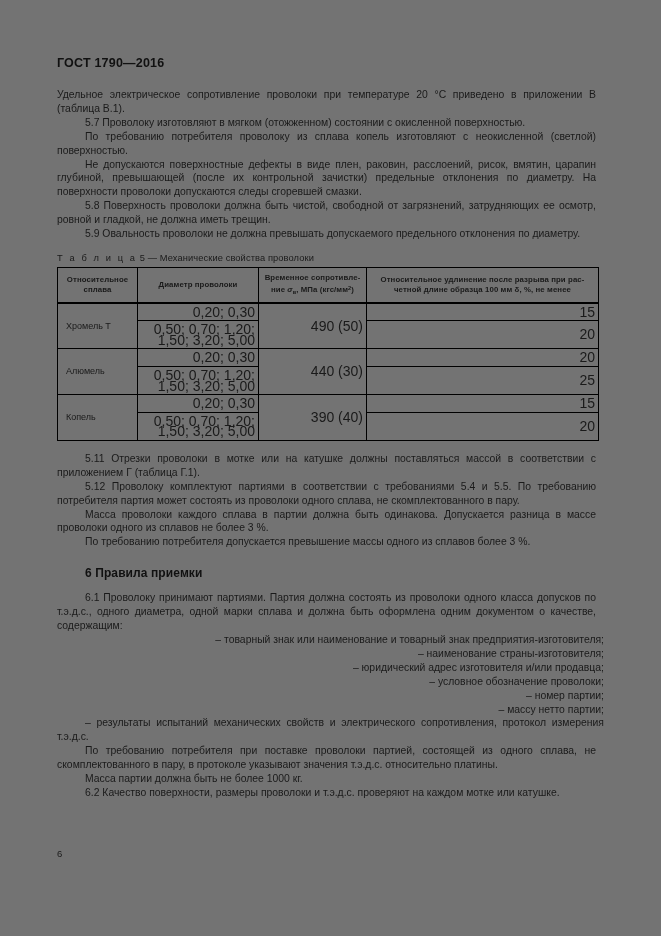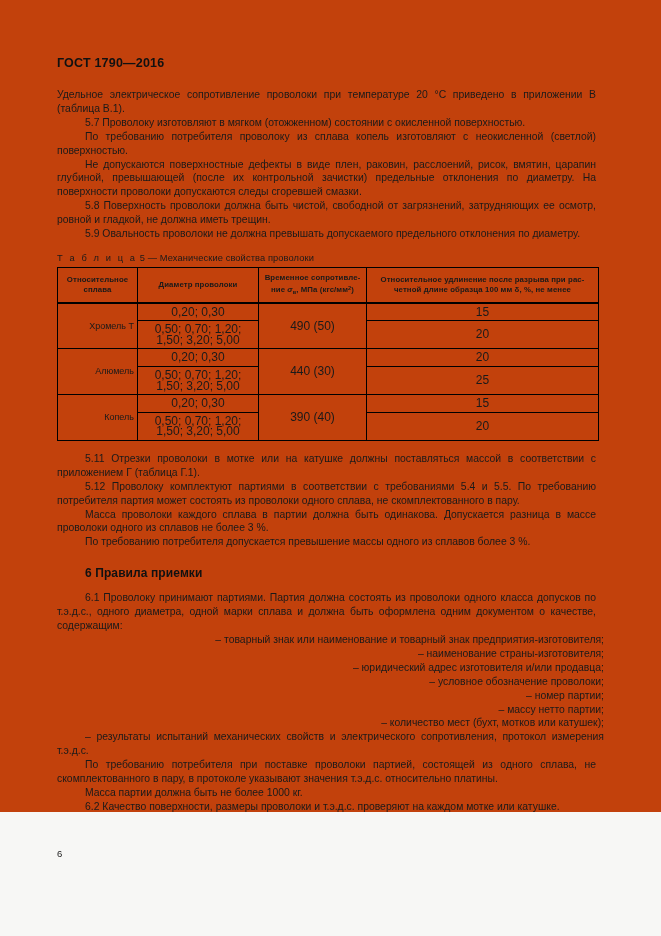--- a/index.html
+++ b/index.html
@@ -13,22 +13,22 @@
     position: relative;
     font-family: "Liberation Sans", sans-serif;
     color: #1a1a1a;
     background: #f7f7f5;
     overflow: hidden;
   }
   .page {
     position: absolute;
     left: 0; top: 0;
     width: 661px;
-    height: 812px;
-    background: #c2410c;
+    height: 936px;
+    background: #737373;
   }
   .std-header {
     position: absolute;
     left: 57px;
     top: 56px;
     font-size: 12.5px;
     font-weight: bold;
     letter-spacing: 0.2px;
     color: #111;
   }
@@ -93,28 +93,29 @@
     font-size: 7.8px;
     line-height: 10px;
     padding: 5px 4px;
     font-weight: bold;
     letter-spacing: 0.1px;
   }
   table.mech thead tr th {
     border-bottom: 2px solid #000;
   }
   table.mech td.alloy {
-    text-align: right;
+    text-align: left;
     padding-left: 8px;
     font-size: 9px;
   }
   table.mech td.diam,
   table.mech td.sigma,
   table.mech td.elong {
-    font-size: 12px;
+    font-size: 14px;
+    text-align: right;
   }
   .col1 { width: 80px; }
   .col2 { width: 121px; }
   .col3 { width: 108px; }
   .col4 { width: 232px; }
   .sect-head {
     margin: 17px 0 0 0;
     font-size: 12px;
     font-weight: bold;
     text-indent: 28px;
@@ -222,21 +223,20 @@
     <div class="gap-sm"></div>
 
     <p class="body-text indent">6.1 Проволоку принимают партиями. Партия должна состоять из проволоки одного класса допусков по т.э.д.с., одного диаметра, одной марки сплава и должна быть оформлена одним документом о качестве, содержащим:</p>
 
     <p class="dash-item">– товарный знак или наименование и товарный знак предприятия-изготовителя;</p>
     <p class="dash-item">– наименование страны-изготовителя;</p>
     <p class="dash-item">– юридический адрес изготовителя и/или продавца;</p>
     <p class="dash-item">– условное обозначение проволоки;</p>
     <p class="dash-item">– номер партии;</p>
     <p class="dash-item">– массу нетто партии;</p>
-    <p class="dash-item">– количество мест (бухт, мотков или катушек);</p>
     <p class="dash-item wrapped">– результаты испытаний механических свойств и электрического сопротивления, протокол измерения т.э.д.с.</p>
 
     <p class="body-text indent">По требованию потребителя при поставке проволоки партией, состоящей из одного сплава, не скомплектованного в пару, в протоколе указывают значения т.э.д.с. относительно платины.</p>
     <p class="body-text indent">Масса партии должна быть не более 1000 кг.</p>
     <p class="body-text indent">6.2 Качество поверхности, размеры проволоки и т.э.д.с. проверяют на каждом мотке или катушке.</p>
 
   </div>
 
   <div class="page-num">6</div>
 

